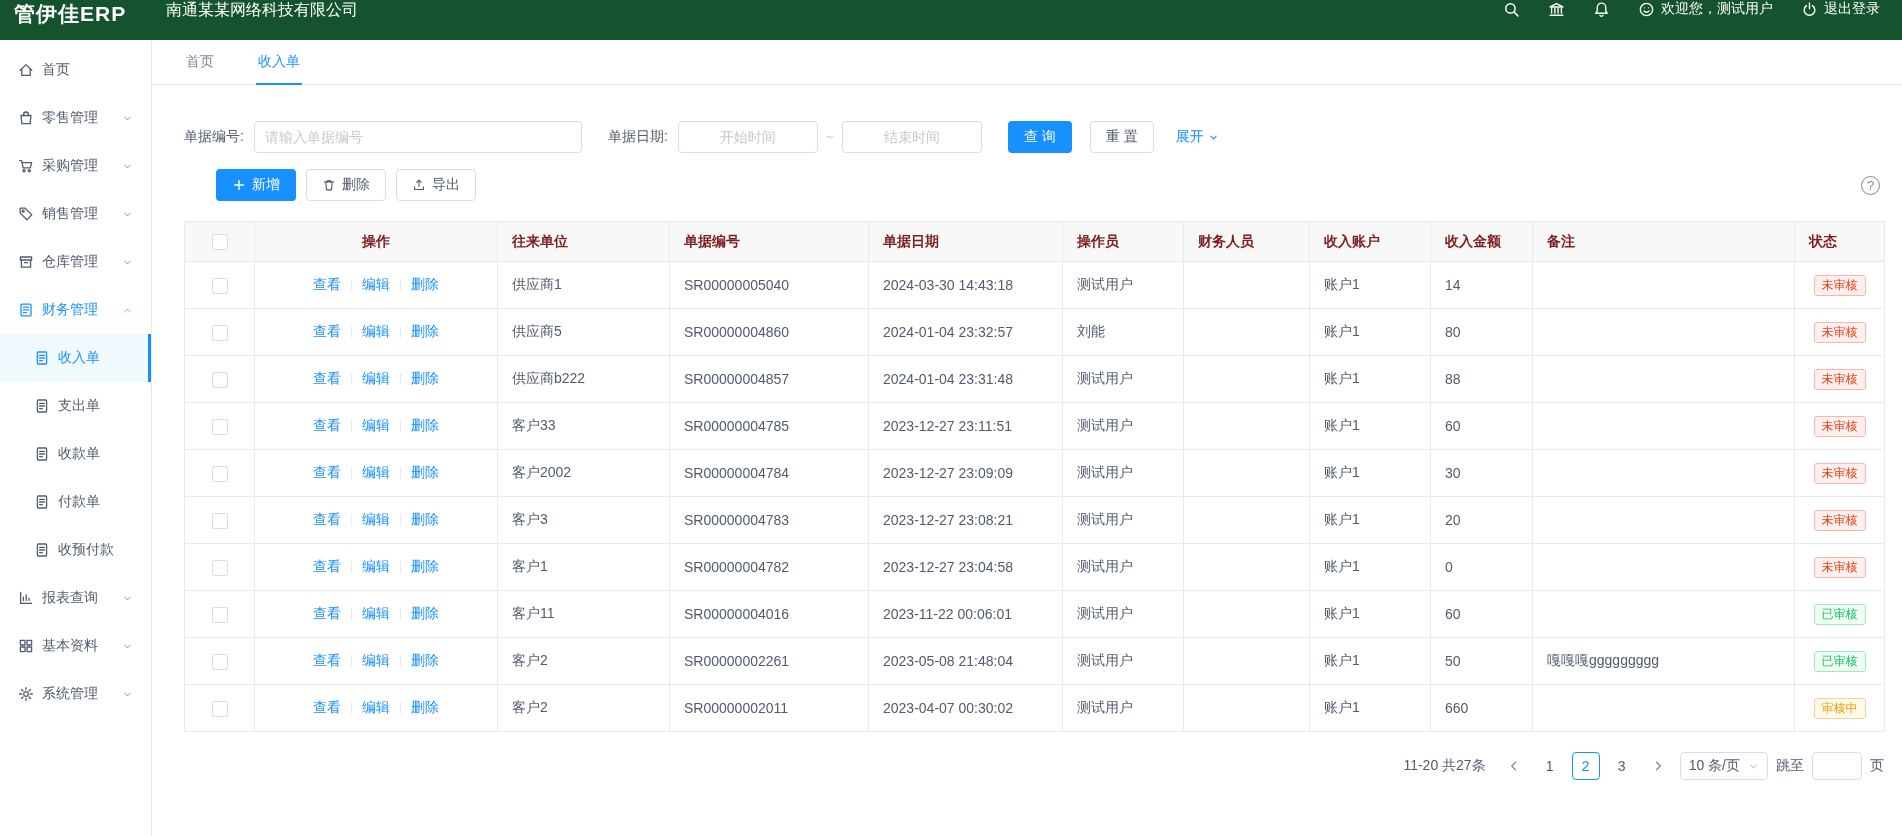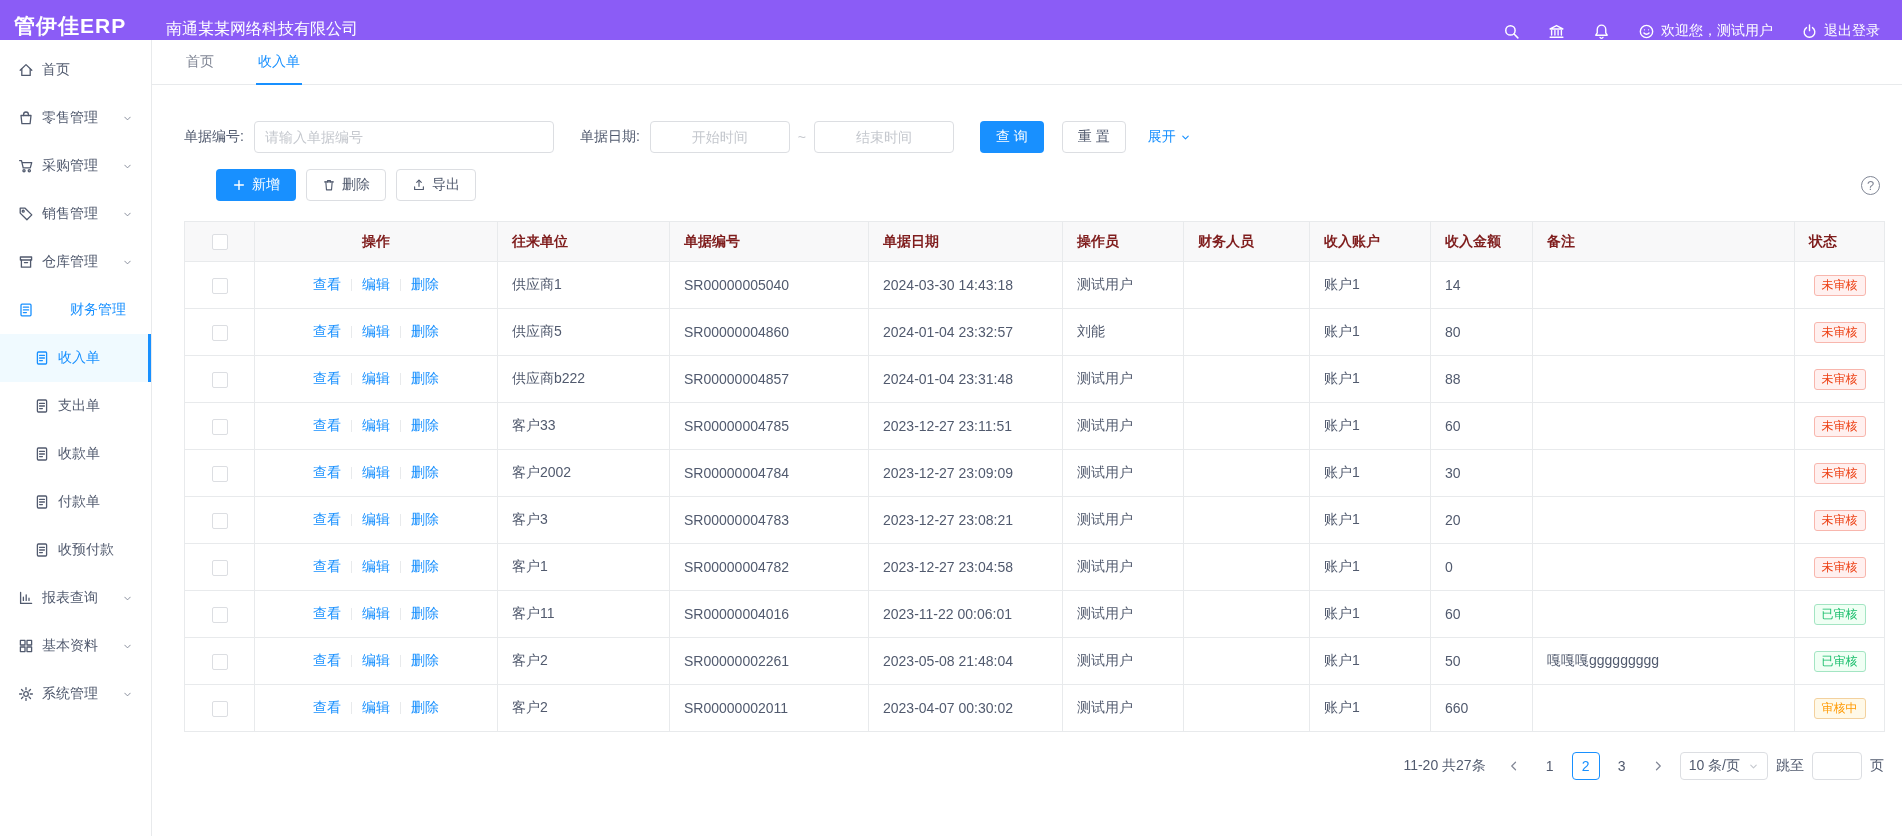--- a/index.html
+++ b/index.html
@@ -1,37 +1,37 @@
 <!DOCTYPE html>
 <html><head>
 <meta charset="utf-8">
 <title>收入单</title>
 <style>
   * { margin:0; padding:0; box-sizing:border-box; }
   html,body { width:1902px; height:836px; overflow:hidden; }
   body { font-family:"Liberation Sans","DejaVu Sans",sans-serif; font-size:14px; color:#515a6e; background:#fff; }
 
   
-  .topbar { height:40px; background:#8b5cf6; display:flex; align-items:flex-end; color:#fff; }
+  .topbar { height:40px; background:#14532d; display:flex; align-items:flex-start; color:#fff; }
   .logo { width:152px; padding-left:14px; font-size:21px; font-weight:bold; letter-spacing:1px; white-space:nowrap; }
   .company { font-size:16px; margin-left:14px; }
   .topbar-right { margin-left:auto; display:flex; align-items:center; gap:28px; padding-right:22px; }
   .tb-icon { width:17px; height:17px; display:inline-flex; cursor:pointer; }
   .tb-icon svg { width:100%; height:100%; }
   .tb-group { display:flex; align-items:center; gap:6px; cursor:pointer; font-size:14px; }
 
   
   .page-body { display:flex; height:796px; }
   .sidebar { width:152px; border-right:1px solid #e8eaec; background:#fff; padding-top:6px; overflow:hidden; flex:none; }
   .main { flex:1; display:flex; flex-direction:column; background:#fff; min-width:0; }
 
   
   .menu-item, .submenu-item { height:48px; display:flex; align-items:center; cursor:pointer; color:#515a6e; }
   .menu-item { padding:0 10px 0 18px; }
-  .menu-item.open { color:#1890ff;gap:28px; }
+  .menu-item.open { color:#1890ff; }
   .submenu-item { padding-left:34px; }
   .submenu-item.active { color:#1890ff; background:#f0faff; box-shadow: inset -3px 0 0 #1890ff; }
   .icon { width:16px; height:16px; display:inline-flex; flex:none; }
   .icon svg { width:100%; height:100%; }
   .menu-item .icon, .submenu-item .icon { margin-right:8px; }
   .menu-label { flex:1; white-space:nowrap; }
   .icon.arrow { width:11px; height:11px; color:inherit; opacity:.75; }
 
   
   .tabbar { height:45px; border-bottom:1px solid #e8eaec; display:flex; align-items:stretch; padding-left:32px; gap:40px; flex:none; }
@@ -40,21 +40,21 @@
   .tab.active::after { content:""; position:absolute; left:0; right:0; bottom:-1px; height:2px; background:#1890ff; }
 
   
   .content { padding:24px 18px 0 32px; flex:1; position:relative; }
 
   .filter-row { display:flex; height:32px;margin-top:12px; }
   .f-item { display:flex; align-items:center; margin-right:26px; }
   .f-label { margin-right:10px; white-space:nowrap; color:#515a6e; }
   input { font-family:inherit; font-size:14px; color:#515a6e; outline:none; }
   ::placeholder { color:#c5c8ce; }
-  .f-input { height:32px; border:1px solid #dcdee2; border-radius:4px; padding:0 10px; width:300px; background:#fff; }
+  .f-input { height:32px; border:1px solid #dcdee2; border-radius:4px; padding:0 10px; width:328px; background:#fff; }
   .date-input { width:140px; text-align:center; }
   .date-sep { margin:0 8px; color:#c5c8ce; }
   .select-box { width:316px; height:32px; border:1px solid #dcdee2; border-radius:4px; display:flex; align-items:center; padding:0 10px; cursor:pointer; background:#fff; }
   .select-box .sel-arrow { margin-left:auto; width:12px; height:12px; color:#c5c8ce; display:inline-flex; }
   .sel-arrow svg { width:100%; height:100%; }
 
   .btn { height:32px; border-radius:4px; padding:0 15px; display:inline-flex; align-items:center; gap:6px; font-size:14px; cursor:pointer; border:1px solid transparent; white-space:nowrap; background:#fff; }
   .btn-primary { background:#1890ff; color:#fff; }
   .btn-default { border-color:#dcdee2; color:#515a6e; }
   .btn .icon { width:14px; height:14px; }

